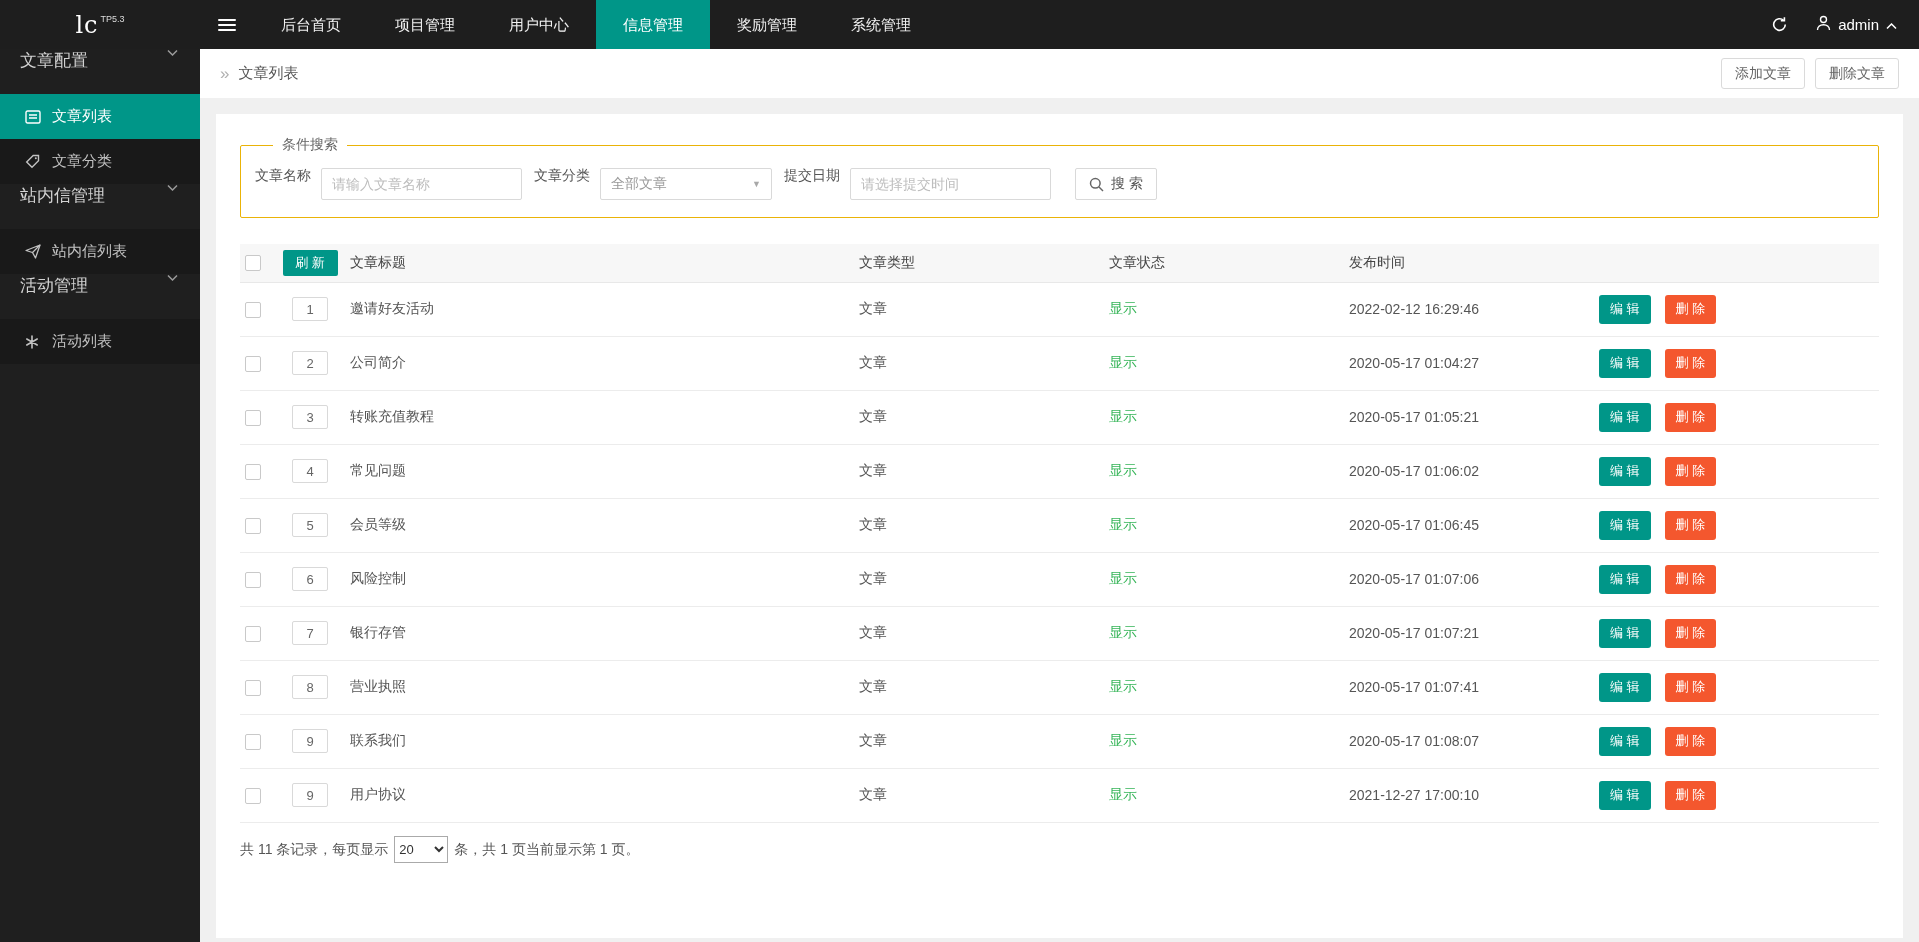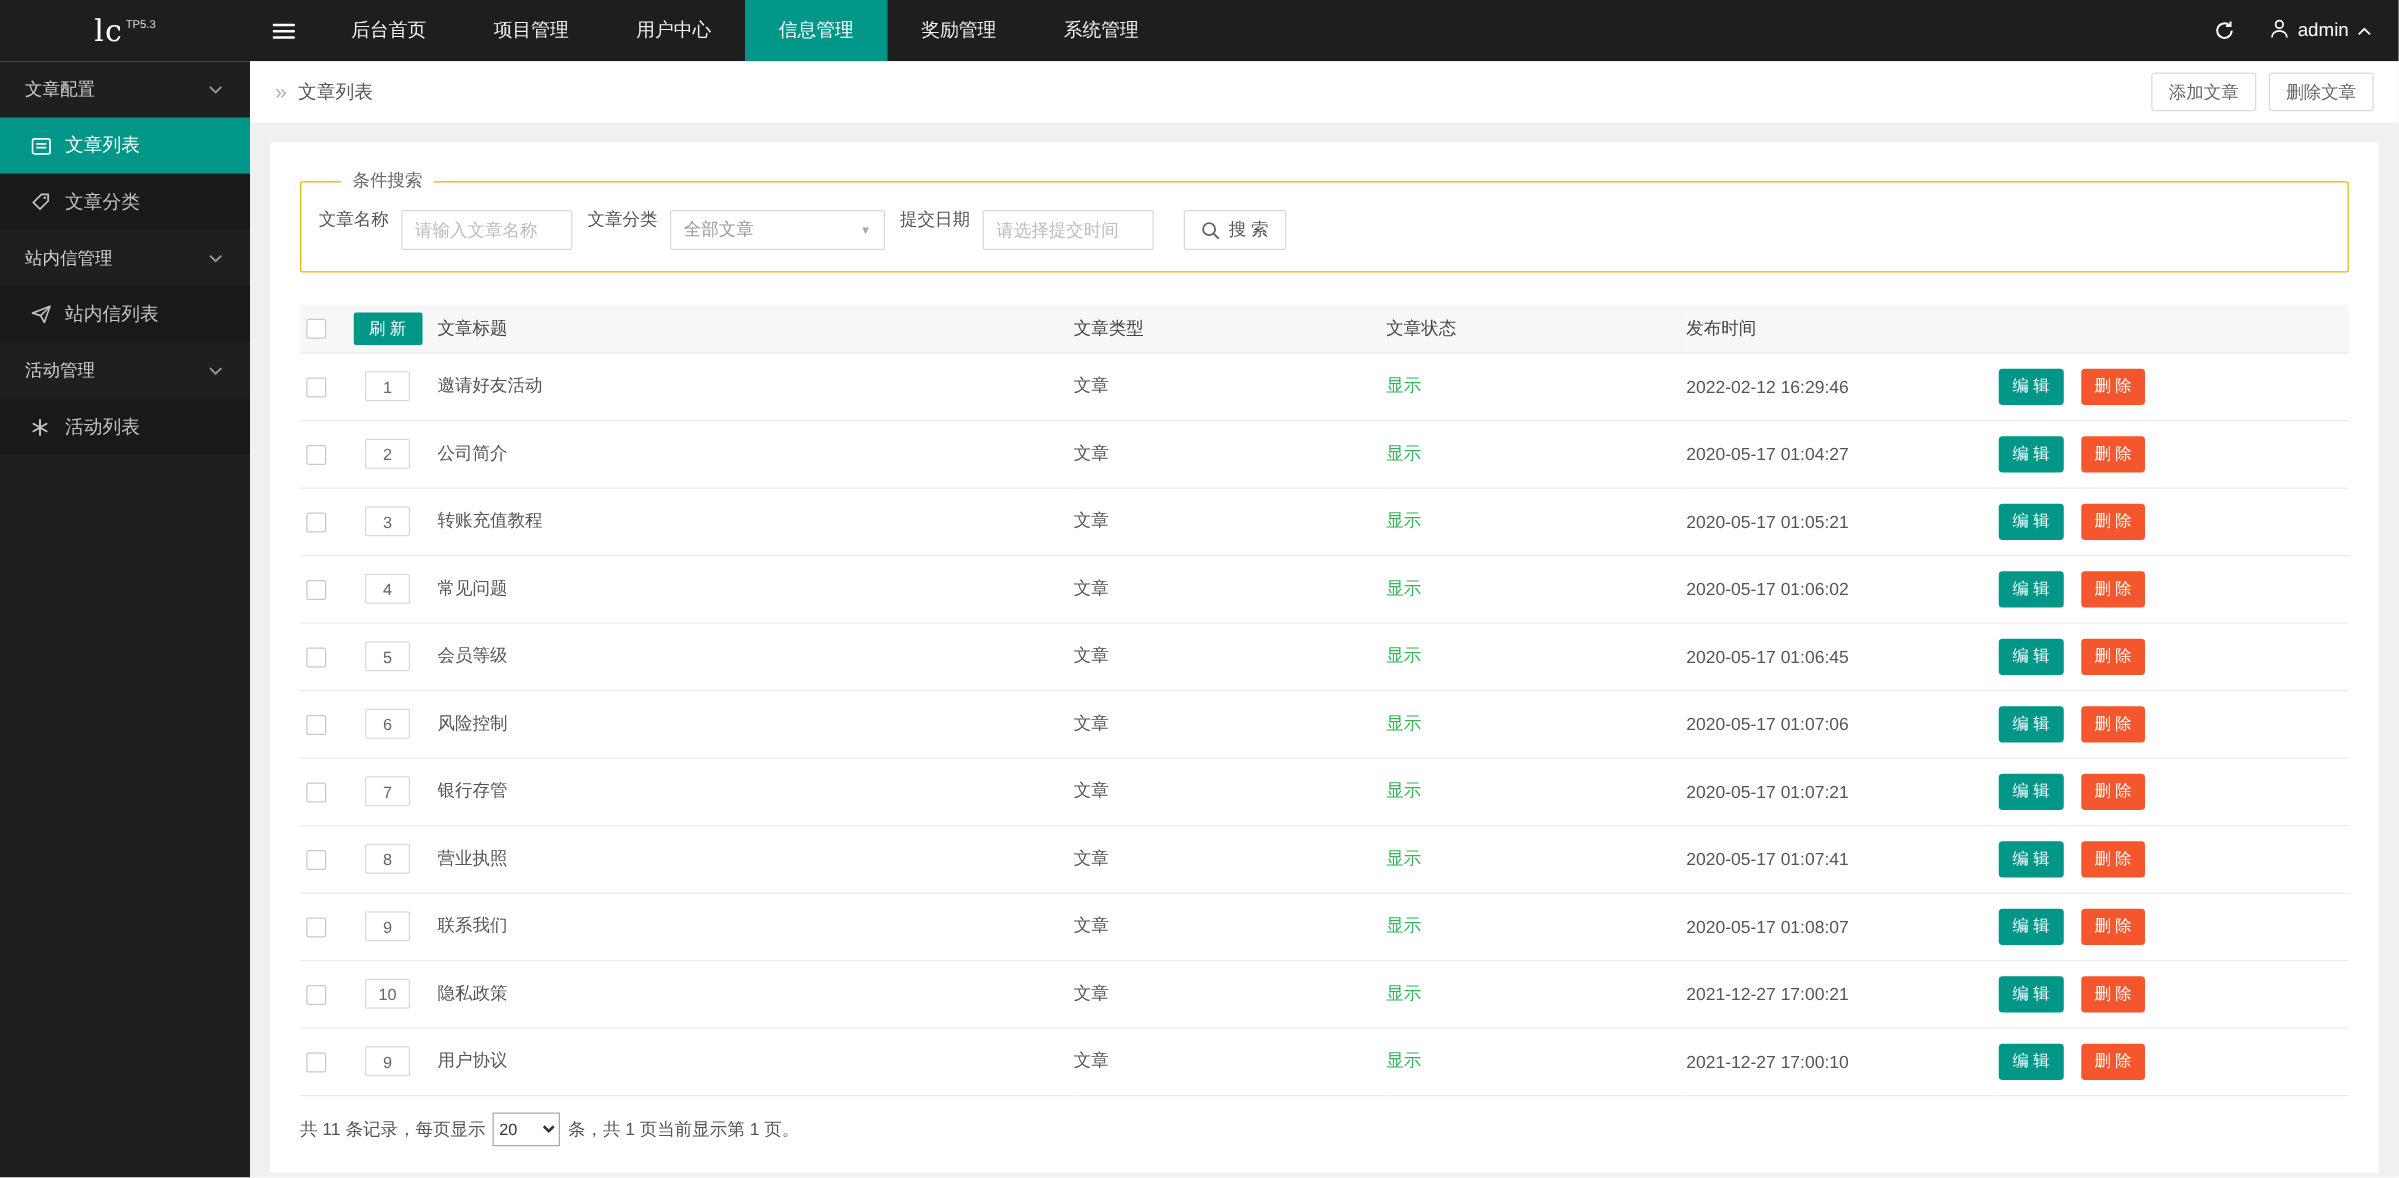--- a/index.html
+++ b/index.html
@@ -17,21 +17,21 @@
   .topnav { display: flex; }
   .nav-item { padding: 0 27px; line-height: 49px; font-size: 15px; color: #f2f2f2; cursor: pointer; text-decoration: none; }
   .nav-item.active { background: #009688; color: #fff; }
   .topbar-right { margin-left: auto; display: flex; align-items: center; padding-right: 22px; }
   .refresh-btn { width: 42px; height: 49px; display: flex; align-items: center; justify-content: center; cursor: pointer; color: #fff; margin-right: 16px; }
   .user-menu { display: flex; align-items: center; gap: 7px; cursor: pointer; font-size: 15px; color: #fff; }
 
   
   .main-wrap { display: flex; height: 893px; }
   .sidebar { width: 200px; flex-shrink: 0; background: #1f1f1f; }
-  .side-section { height: 45px; display: flex; align-items: center; justify-content: space-between; padding: 0 22px 0 20px; color: #d2d2d2; font-size: 14px; cursor: pointer; }
+  .side-section { height: 45px; display: flex; align-items: flex-start; justify-content: space-between; padding: 0 22px 0 20px; color: #d2d2d2; font-size: 17px; cursor: pointer; }
   .side-chevron { color: #9a9a9a; display: flex; }
   .side-item { height: 45px; display: flex; align-items: center; gap: 11px; padding: 0 20px 0 25px; color: #c2c2c2; font-size: 15px; cursor: pointer; background: #191919; }
   .side-item.active { background: #009688; color: #fff; }
   .side-item .icon { width: 16px; display: flex; align-items: center; }
 
   .content { flex: 1; display: flex; flex-direction: column; min-width: 0; }
 
   
   .breadcrumb-bar { height: 49px; background: #fff; display: flex; align-items: center; padding: 0 20px; flex-shrink: 0; }
   .crumb-icon { color: #b0b0b0; margin-right: 9px; font-size: 17px; }
@@ -40,21 +40,21 @@
   .light-btn { height: 31px; padding: 0 13px; background: #fff; border: 1px solid #dadada; border-radius: 3px; color: #666; font-size: 14px; cursor: pointer; font-family: inherit; }
 
   
   .card { flex: 1; margin: 16px 16px 4px; background: #fff; padding: 22px 24px 0; overflow: hidden; }
 
   
   .search-fieldset { border: 1px solid #eab308; border-radius: 2px; padding: 13px 14px 16px; }
   .search-fieldset legend { margin-left: 18px; padding: 0 9px; font-size: 14px; color: #666; }
   .search-row { display: flex; align-items: center; }
   .search-label { font-size: 14px; color: #555; margin: 0 10px 16px 12px; white-space: nowrap; }
-  .text-input { width: 137px; height: 32px; border: 1px solid #d9d9d9; border-radius: 2px; padding: 0 10px; font-size: 14px; color: #555; font-family: inherit; outline: none; }
+  .text-input { width: 201px; height: 32px; border: 1px solid #d9d9d9; border-radius: 2px; padding: 0 10px; font-size: 14px; color: #555; font-family: inherit; outline: none; }
   .text-input::placeholder { color: #bdbdbd; }
   .select-box { width: 172px; height: 32px; border: 1px solid #d9d9d9; border-radius: 2px; display: flex; align-items: center; justify-content: space-between; padding: 0 10px; color: #999; font-size: 14px; cursor: pointer; background: #fff; }
   .select-arrow { color: #a8a8a8; font-size: 9px; }
   .search-btn { height: 32px; margin-left: 24px; padding: 0 13px; border: 1px solid #d9d9d9; background: #fff; border-radius: 2px; display: flex; align-items: center; gap: 7px; font-size: 14px; color: #555; cursor: pointer; font-family: inherit; }
   .search-btn .icon { display: flex; color: #666; }
 
   
   .data-table { width: 100%; border-collapse: collapse; margin-top: 26px; table-layout: fixed; }
   .data-table thead tr { background: #f7f7f7; height: 38px; border-bottom: 1px solid #e8e8e8; }
   .data-table th { font-weight: normal; font-size: 14px; color: #444; text-align: left; }
@@ -375,34 +375,20 @@
     <td class="cell-title">联系我们</td>
     <td class="cell-type">文章</td>
     <td><a class="status-link">显示</a></td>
     <td class="cell-time">2020-05-17 01:08:07</td>
     <td>
       <button class="btn edit">编 辑</button>
       <button class="btn delete">删 除</button>
     </td>
   </tr>
 
-  <tr>
-    <td class="col-check"><span class="checkbox"></span></td>
-    <td>
-                  <span class="num-box">10</span>
-                </td>
-    <td class="cell-title">隐私政策</td>
-    <td class="cell-type">文章</td>
-    <td><a class="status-link">显示</a></td>
-    <td class="cell-time">2021-12-27 17:00:21</td>
-    <td>
-      <button class="btn edit">编 辑</button>
-      <button class="btn delete">删 除</button>
-    </td>
-  </tr>
 
   <tr>
     <td class="col-check"><span class="checkbox"></span></td>
     <td>
                   <span class="num-box">9</span>
                 </td>
     <td class="cell-title">用户协议</td>
     <td class="cell-type">文章</td>
     <td><a class="status-link">显示</a></td>
     <td class="cell-time">2021-12-27 17:00:10</td>

